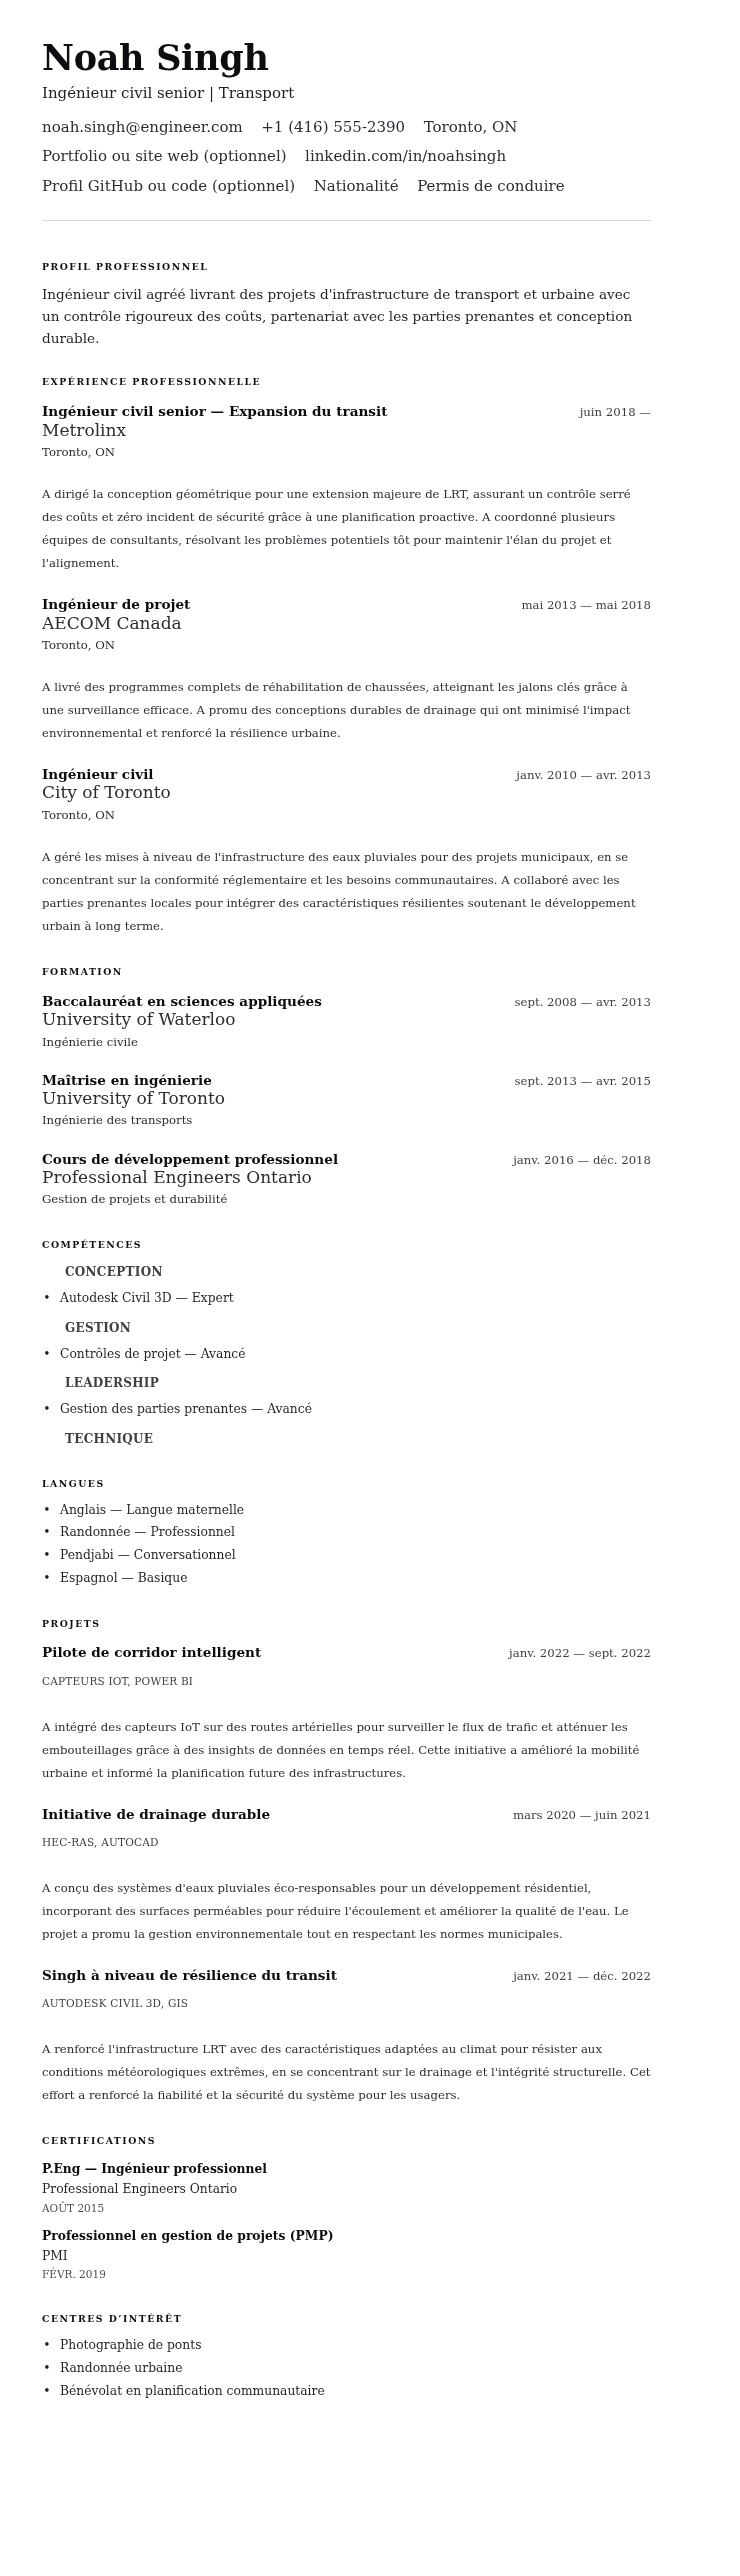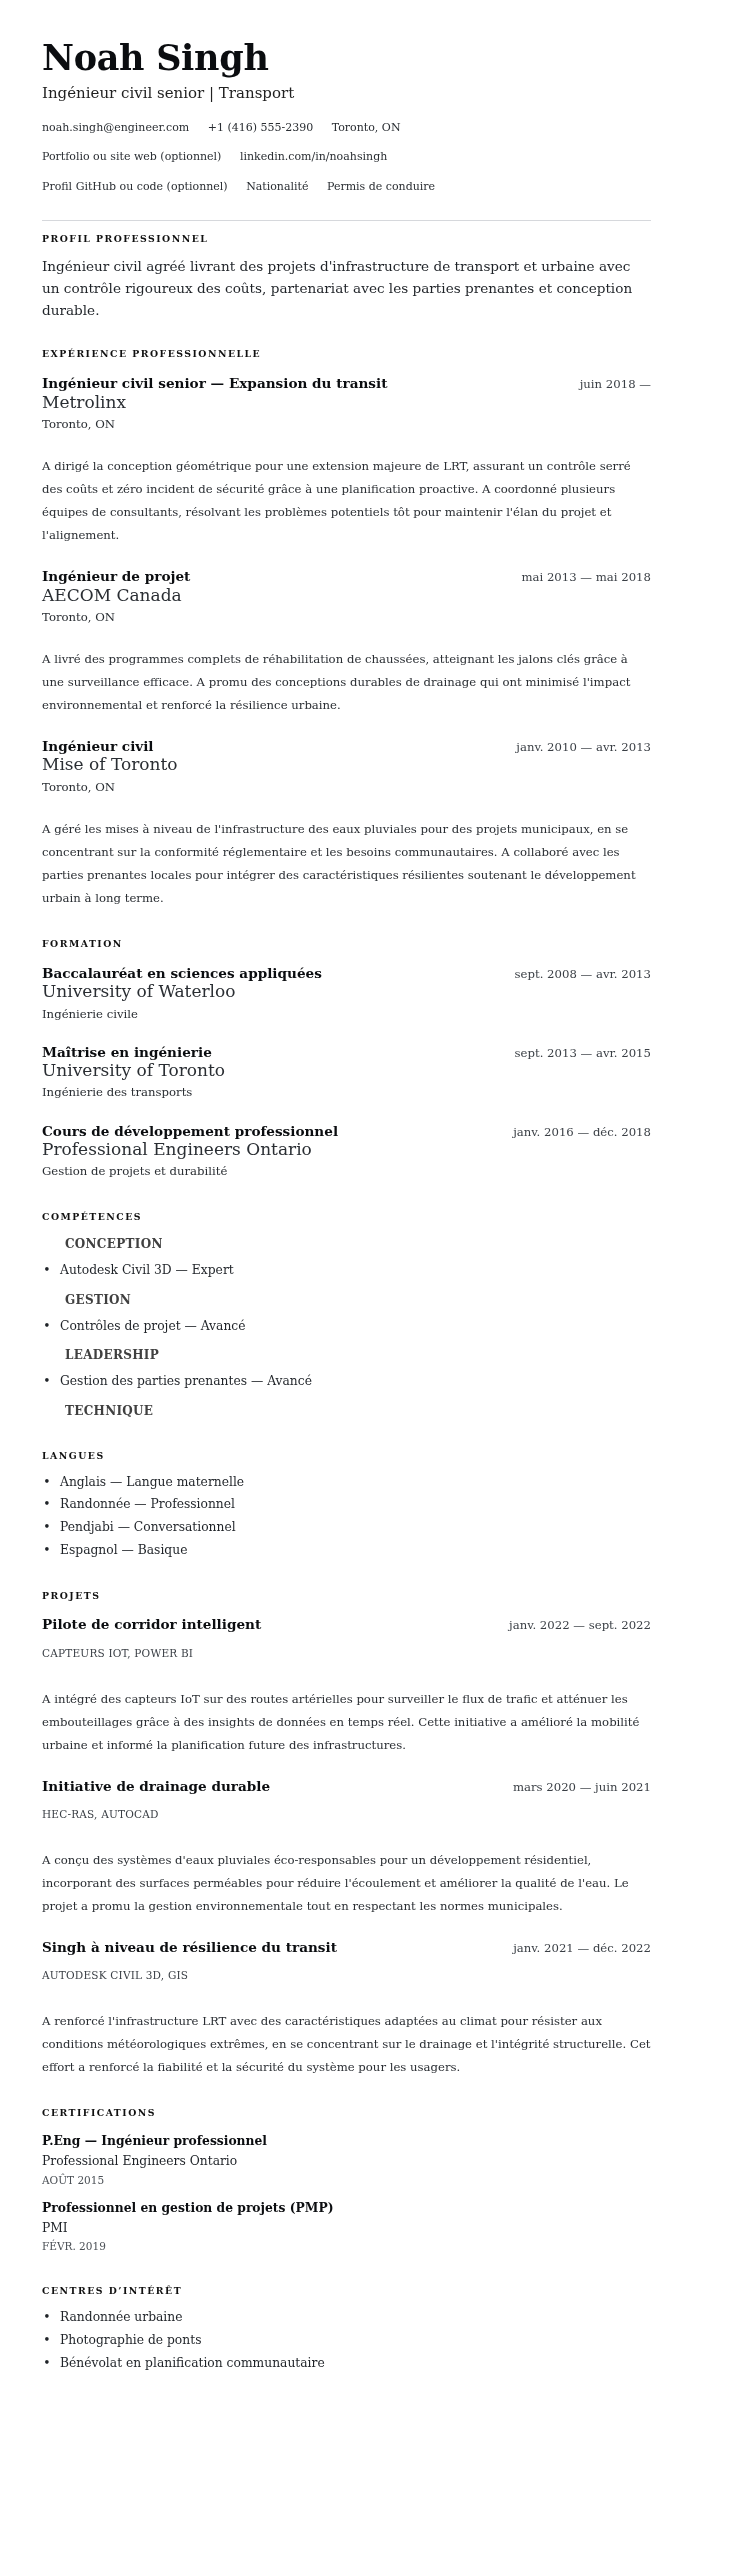--- a/index.html
+++ b/index.html
@@ -8,32 +8,32 @@
       width: 741px;
       min-height: 2576px;
       font-family: "DejaVu Serif", serif;
       color: #1f2328;
     }
     .page { padding: 36px 18px 37px 42px; width: 669px; }
 
     
     .name { font-size: 35px; font-weight: 700; color: #0b0d10; line-height: 43px; letter-spacing: -0.3px; }
     .headline { font-size: 15px; color: #222; line-height: 22px; margin-top: 2.5px; }
-    .contact-row { display: flex; gap: 0 18.5px; font-size: 11px; color: #2a2e33; line-height: 17.3px; }
+    .contact-row { display: flex; gap: 0 18.5px; font-size: 15px; color: #2a2e33; line-height: 17.3px; }
     .contact-row.first { margin-top: 15px; }
     .contact-row + .contact-row { margin-top: 12.3px; }
     .divider { height: 1.2px; background: #d6d8dc; margin-top: 25px; }
 
     
     .section-title {
       font-size: 9.3px; font-weight: 700; letter-spacing: 1.5px; text-transform: uppercase;
       color: #111; line-height: 12.3px;
     }
     .section { margin-top: 31px; }
-    .section.first { margin-top: 12px; }
+    .section.first { margin-top: 40px; }
 
     .summary { font-size: 13.6px; line-height: 22px; color: #1f2328; margin-top: 10px; }
 
     .entry { margin-top: 20px; }
     .entry.first { margin-top: 13.6px; }
     .entry-head { display: flex; justify-content: space-between; align-items: baseline; }
     .entry-title { font-size: 13.6px; font-weight: 700; color: #0b0d10; line-height: 18.5px; }
     .entry-date { font-size: 11.7px; color: #3a3f45; line-height: 17.3px; white-space: nowrap; }
     .entry-sub { font-size: 17px; color: #2a2e33; line-height: 17.3px; }
     .entry-loc { font-size: 11.7px; color: #2a2e33; line-height: 17.3px; margin-top: 5px; }
@@ -112,21 +112,21 @@
       <div class="entry-sub">AECOM Canada</div>
       <div class="entry-loc">Toronto, ON</div>
       <p class="entry-desc">A livré des programmes complets de réhabilitation de chaussées, atteignant les jalons clés grâce à une surveillance efficace. A promu des conceptions durables de drainage qui ont minimisé l'impact environnemental et renforcé la résilience urbaine.</p>
     </div>
 
     <div class="entry">
       <div class="entry-head">
         <div class="entry-title">Ingénieur civil</div>
         <div class="entry-date">janv. 2010 — avr. 2013</div>
       </div>
-      <div class="entry-sub">Mise of Toronto</div>
+      <div class="entry-sub">City of Toronto</div>
       <div class="entry-loc">Toronto, ON</div>
       <p class="entry-desc">A géré les mises à niveau de l'infrastructure des eaux pluviales pour des projets municipaux, en se concentrant sur la conformité réglementaire et les besoins communautaires. A collaboré avec les parties prenantes locales pour intégrer des caractéristiques résilientes soutenant le développement urbain à long terme.</p>
     </div>
   </section>
 
   <section class="section edu" style="margin-top:28px;">
     <h2 class="section-title">Formation</h2>
 
     <div class="entry first">
       <div class="entry-head">
@@ -226,20 +226,20 @@
     <div class="cert" style="margin-top:11px;">
       <div class="cert-title">Professionnel en gestion de projets (PMP)</div>
       <div class="cert-issuer">PMI</div>
       <div class="cert-date">Févr. 2019</div>
     </div>
   </section>
 
   <section class="section interests" style="margin-top:31px;">
     <h2 class="section-title">Centres d’intérêt</h2>
     <ul class="bullets">
+      <li>Photographie de ponts</li>
       <li>Randonnée urbaine</li>
-      <li>Photographie de ponts</li>
       <li>Bénévolat en planification communautaire</li>
     </ul>
   </section>
 
 </div>
 
 
 </body></html>

